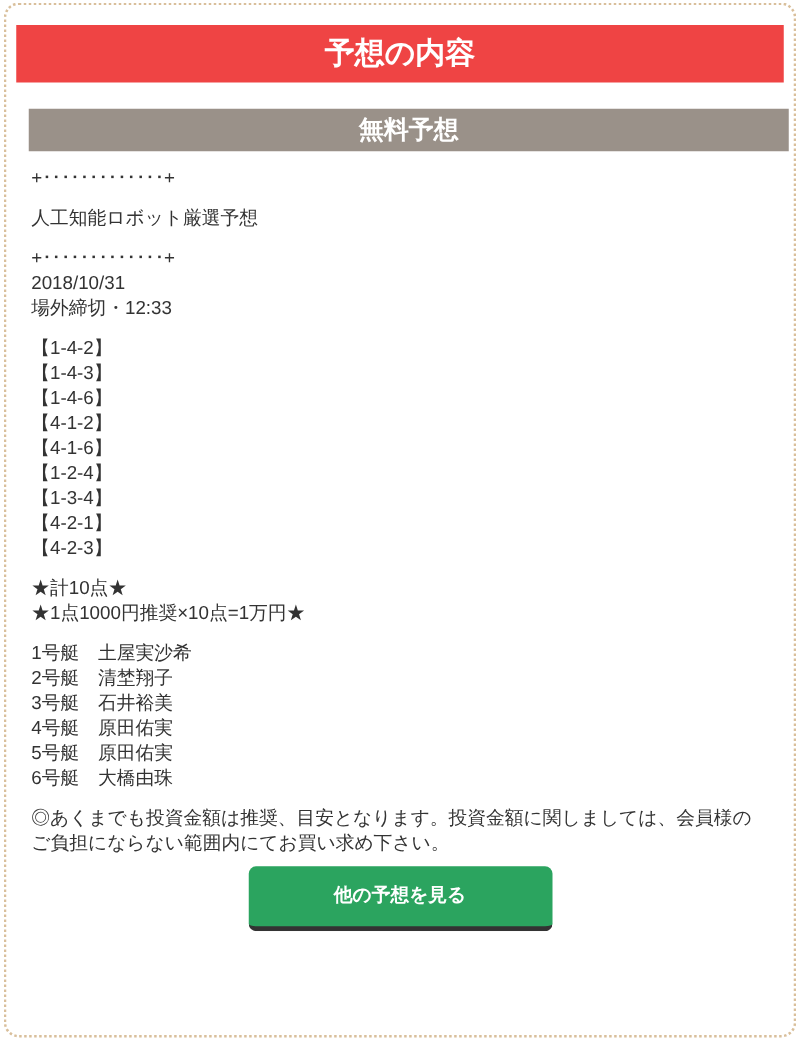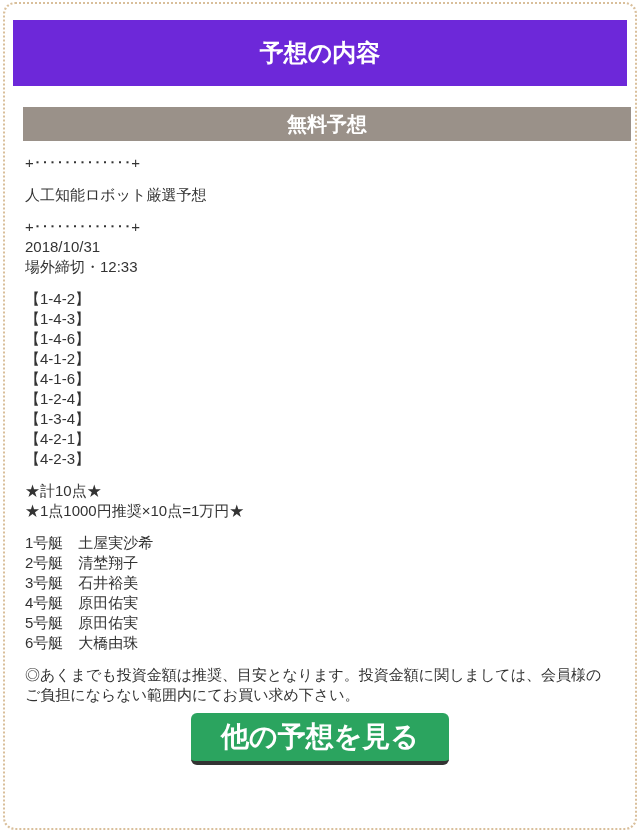--- a/index.html
+++ b/index.html
@@ -14,27 +14,27 @@
     height: 828px;
     margin: 2px 3px;
     background: #ffffff;
     border: 2px dotted #d9bf9b;
     border-radius: 12px;
     padding-top: 16px;
     overflow: hidden;
   }
   .title-bar {
     margin: 0 8px;
-    background: #6d28d9;
+    background: #ef4444;
     color: #ffffff;
     font-weight: bold;
     font-size: 24px;
     line-height: 28px;
     text-align: center;
-    padding: 19px 0;
+    padding: 9px 0;
   }
   .section-bar {
     margin: 21px 4px 0 18px;
     background: #9a9189;
     color: #ffffff;
     font-weight: bold;
     font-size: 20px;
     line-height: 24px;
     text-align: center;
     padding: 5px 0;
@@ -55,21 +55,21 @@
     margin-top: 8px;
   }
   .cta-button {
     display: inline-block;
     box-sizing: border-box;
     min-width: 243px;
     background: #2ba45f;
     color: #ffffff;
     font-family: "Liberation Sans", sans-serif;
     font-weight: bold;
-    font-size: 28px;
+    font-size: 15px;
     line-height: 28px;
     padding: 10px 30px;
     border: 0;
     border-bottom: 4px solid #333333;
     border-radius: 6px;
     cursor: pointer;
   }
 </style>
 </head>
 <body>

